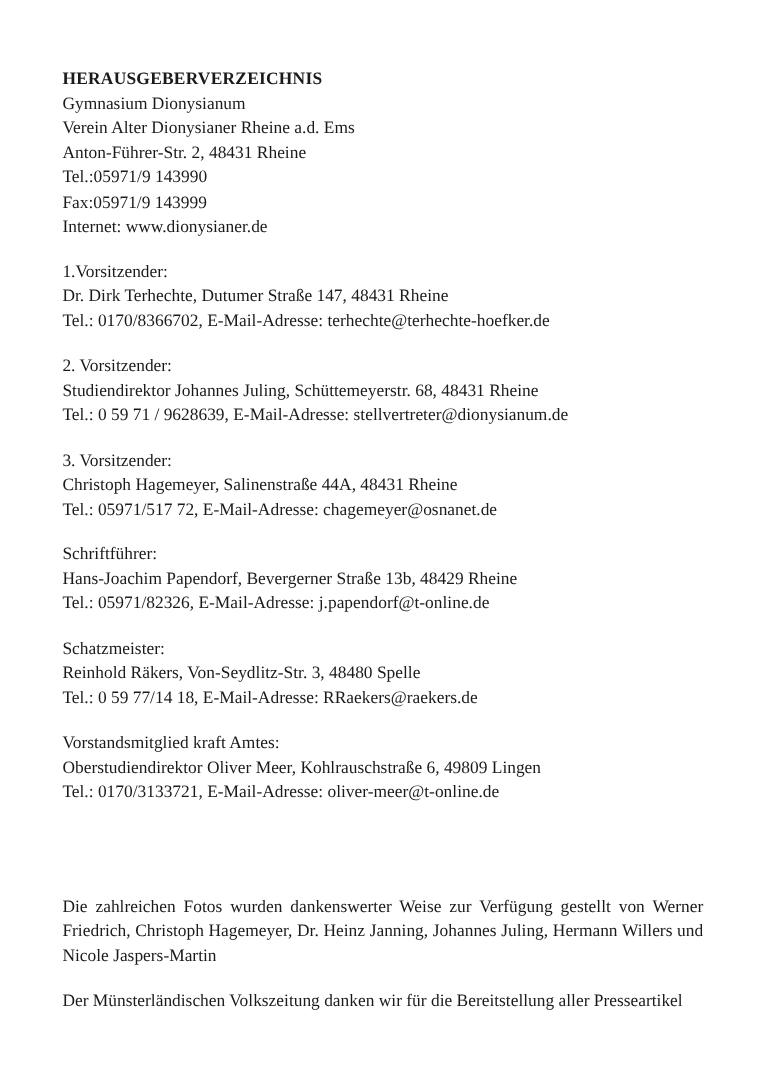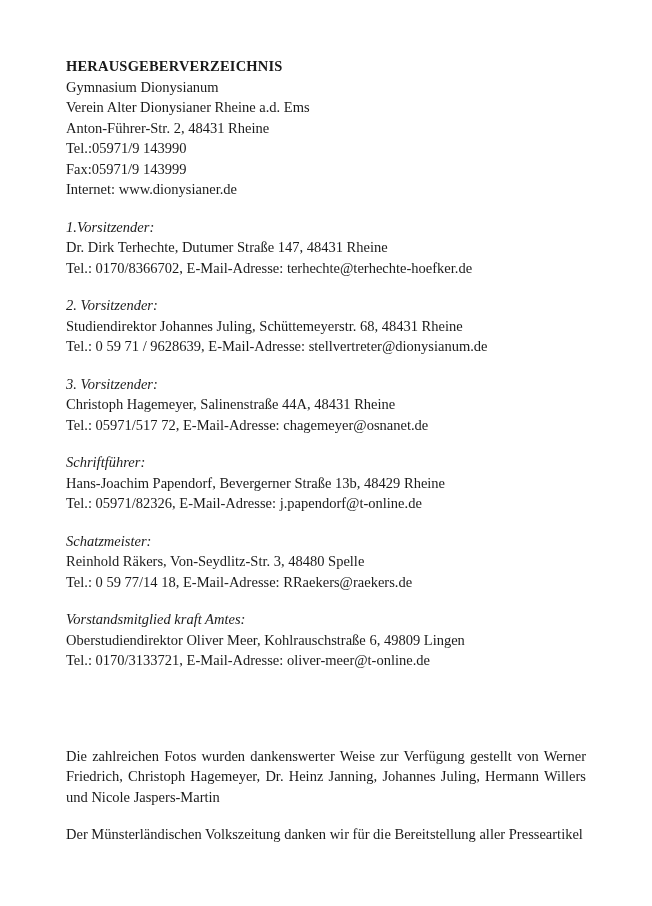--- a/index.html
+++ b/index.html
@@ -12,21 +12,21 @@
     height: 906px;
     font-family: "Liberation Serif", serif;
     color: #1a1a1a;
     -webkit-font-smoothing: antialiased;
   }
   .page {
     position: relative;
     width: 652px;
     height: 906px;
     box-sizing: border-box;
-    padding: 56px 66px 0 66px;
+    padding: 56px 66px 0 52px;
     background: #ffffff;
   }
   .doc-title {
     font-size: 14.5px;
     font-weight: bold;
     letter-spacing: 0.2px;
     line-height: 20.5px;
     margin: 0 0 0 0;
   }
   .line {
@@ -34,21 +34,20 @@
     line-height: 20.5px;
     margin: 0;
     white-space: pre-wrap;
   }
   .block {
     margin-top: 17px;
   }
   .role {
     font-size: 14.5px;
     line-height: 20.5px;
-    font-style: italic;
     margin: 0;
   }
   .notes {
     margin-top: 75px;
   }
   .para {
     font-size: 14.5px;
     line-height: 20.5px;
     text-align: justify;
     margin: 0;

